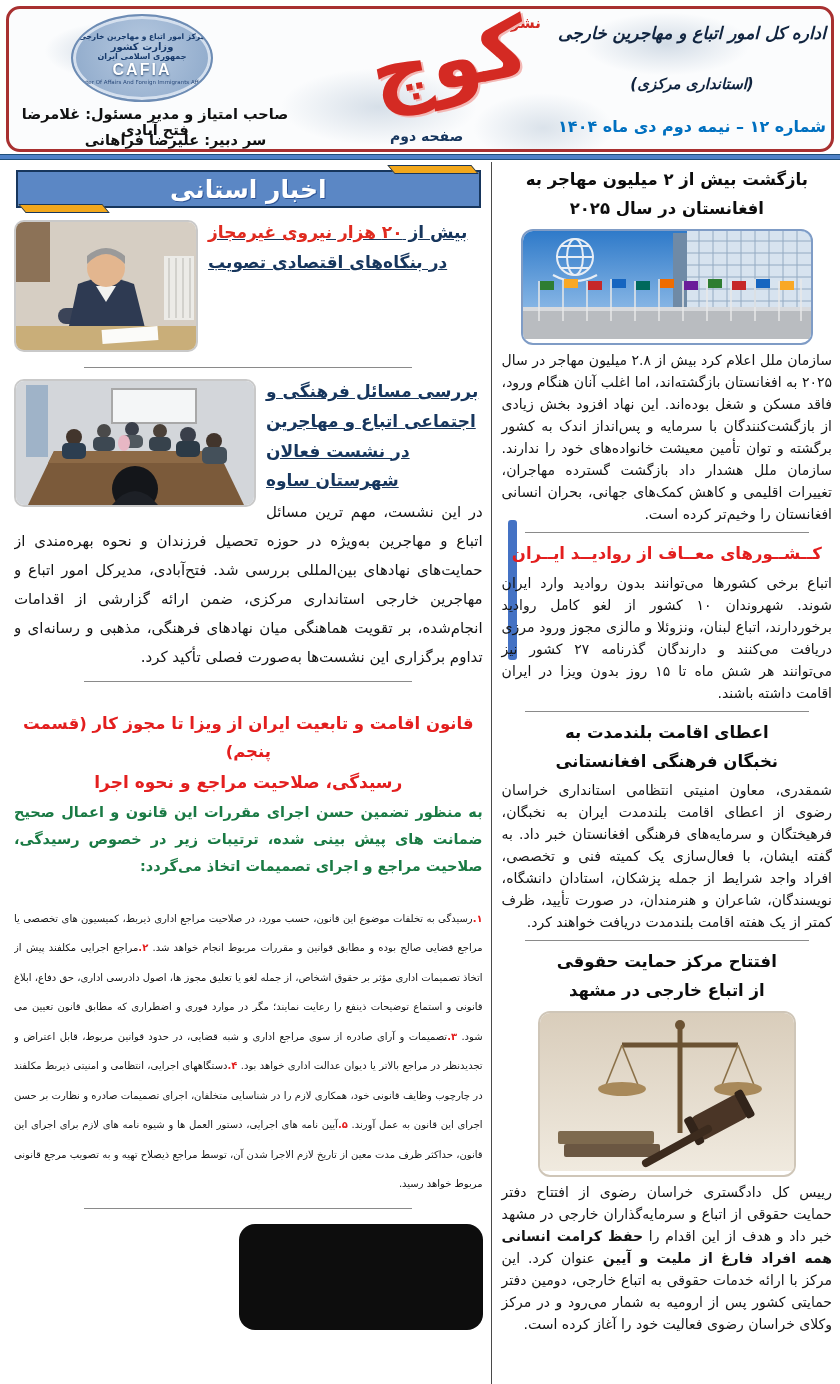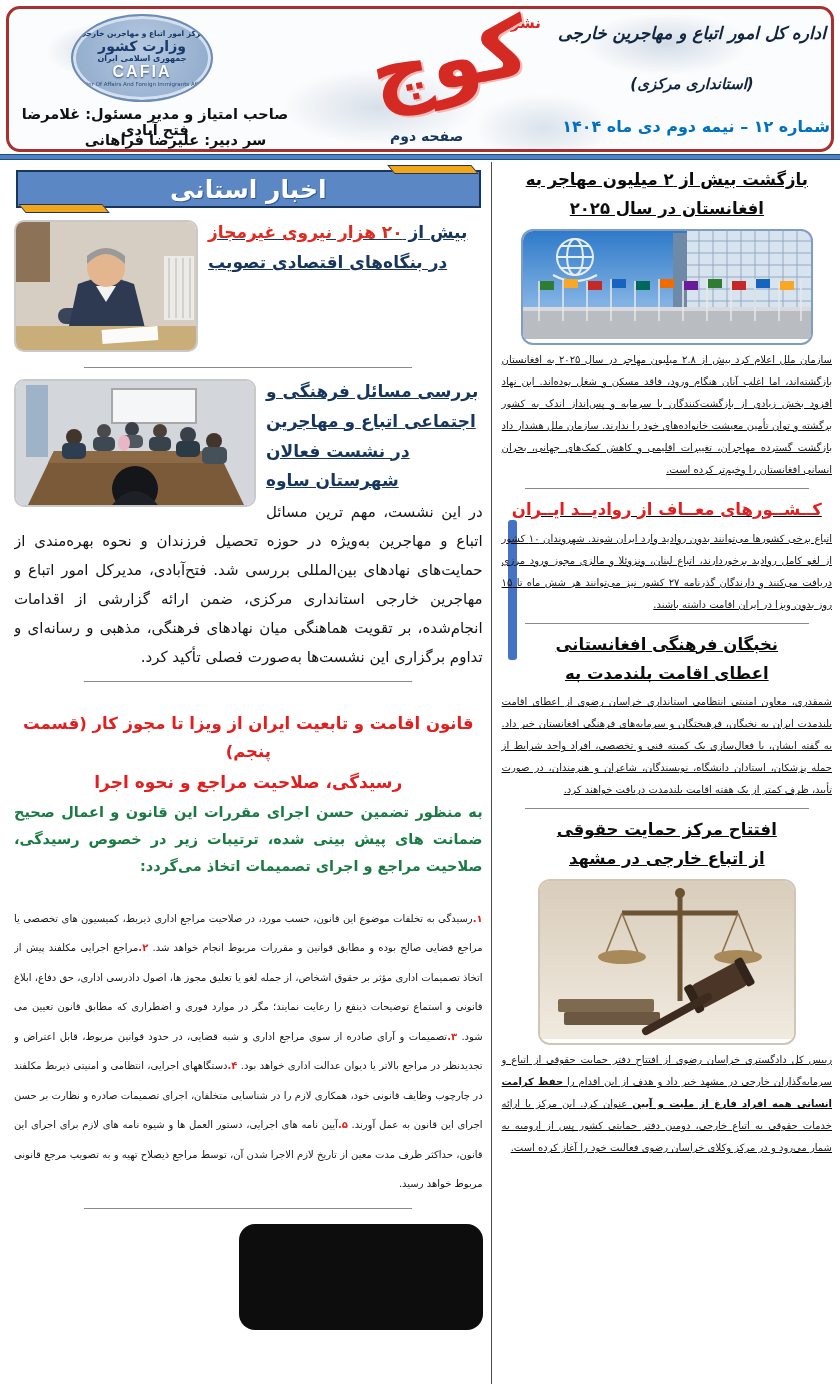--- a/index.html
+++ b/index.html
@@ -21,21 +21,21 @@
       #fbfcfd;
   }
   .cafia-logo {
     position: absolute; left: 62px; top: 5px; width: 142px; height: 88px;
     border-radius: 50%; background: radial-gradient(circle at 50% 40%, #b6c9e0, #8aa6c8);
     border: 2px solid #6d8cb4; box-shadow: inset 0 0 0 3px #d5e0ee;
     display: flex; flex-direction: column; align-items: center; justify-content: center;
     text-align: center; color: #173a6b; overflow: hidden;
   }
   .cafia-l1 { font-size: 7.5px; font-weight: bold; }
-  .cafia-l2 { font-size: 14px;  font-weight: bold; }
+  .cafia-l2 { font-size: 10px;  font-weight: bold; }
   .cafia-l3 { font-size: 8px;  font-weight: bold; }
   .cafia-acronym { font-size: 16px; font-weight: bold; letter-spacing: 2px; color: #ffffff;
     text-shadow: 0 1px 2px #27476f; font-family: "Liberation Sans", sans-serif; }
   .cafia-ring { font-size: 5.5px; color: #2a4a7a; }
   .publisher-line, .editor-line {
     position: absolute; right: 528px; width: 296px; text-align: center;
     font-weight: bold; font-size: 14.5px; color: #111111;
   }
   .publisher-line { top: 97px; }
   .editor-line   { top: 123px; padding-left: 41px; }
@@ -45,29 +45,29 @@
     position: absolute; left: 340px; top: 6px; width: 200px; text-align: center;
     color: #d42a23; font-weight: bold; font-size: 82px; line-height: 1.1;
     transform: rotate(-11deg); text-shadow: 2px 2px 0 #f3b9b6;
   }
   .page-label { position: absolute; left: 381px; top: 119px; color: #17365d; font-weight: bold; font-size: 14px; }
 
   .org-line1 { position: absolute; left: 545px; top: 14px; width: 276px; text-align: center;
     font-style: italic; font-weight: bold; font-size: 17px; color: #10243f; }
   .org-line2 { position: absolute; left: 545px; top: 66px; width: 276px; text-align: center;
     font-style: italic; font-weight: bold; font-size: 15px; color: #10243f; }
-  .issue-line { position: absolute; left: 545px; top: 108px; width: 276px; text-align: right;
+  .issue-line { position: absolute; left: 545px; top: 108px; width: 276px; text-align: center;
     font-weight: bold; font-size: 16px; color: #0070c0; }
 
   .blue-rule { position: absolute; left: 0; top: 154px; width: 840px; height: 6px;
     background: #4f81c7; border-top: 1.5px solid #1f4e79; border-bottom: 1px solid #1f4e79; }
 
   
   .content { position: absolute; left: 0; top: 162px; width: 840px; height: 1222px; display: flex; }
-  .col-news { width: 368px; padding: 4px 8px 0 10px; border-left: 1.5px solid #4a4a4a; text-decoration: underline; }
+  .col-news { width: 368px; padding: 4px 8px 0 10px; border-left: 1.5px solid #4a4a4a; }
   .col-main { width: 517px; padding: 4px 8px 0 14px; }
 
   .accent-bar { position: absolute; left: 508px; top: 520px; width: 9px; height: 140px;
     background: #4472c4; border-radius: 3px; }
 
   .sep-h { border: none; border-top: 1px solid #8a8a8a; width: 70%; margin: 9px auto; }
   .sep-h.narrow { width: 86%; margin: 7px auto; }
 
   
   .banner {
@@ -97,21 +97,21 @@
 
   .nrc-logo {
     float: right; width: 244px; height: 106px; margin: 6px 0 4px 12px;
     background: #0d0d0d; border-radius: 16px;
     display: flex; align-items: center; justify-content: center;
   }
 
   
   .r-title { text-align: center; font-weight: bold; font-size: 16.5px; color: #0d0d0d; line-height: 1.75; }
   .r-title.red { color: #e31e1e; }
-  .r-body { font-size: 10px; line-height: 22px; text-align: justify; color: #141414; margin-top: 3px; }
+  .r-body { font-size: 14px; line-height: 22px; text-align: justify; color: #141414; margin-top: 3px; }
   .r-img { display: block; margin: 5px auto 4px auto; border-radius: 12px; overflow: hidden;
     border: 2px solid #7f9cc6; }
   .r-img.justice { border: 2px solid #cfc6b8; width: 258px; }
 </style>
 </head>
 <body>
 
 <div class="page">
 
   <div class="header-box">
@@ -215,22 +215,22 @@
 
       <p class="r-body">سازمان ملل اعلام کرد بیش از ۲.۸ میلیون مهاجر در سال ۲۰۲۵ به افغانستان بازگشته‌اند، اما اغلب آنان هنگام ورود، فاقد مسکن و شغل بوده‌اند. این نهاد افزود بخش زیادی از بازگشت‌کنندگان با سرمایه و پس‌انداز اندک به کشور برگشته و توان تأمین معیشت خانواده‌های خود را ندارند. سازمان ملل هشدار داد بازگشت گسترده مهاجران، تغییرات اقلیمی و کاهش کمک‌های جهانی، بحران انسانی افغانستان را وخیم‌تر کرده است.</p>
 
       <hr class="sep-h narrow">
 
       <div class="r-title red">کــشــورهای معــاف از روادیــد ایــران</div>
       <p class="r-body">اتباع برخی کشورها می‌توانند بدون روادید وارد ایران شوند. شهروندان ۱۰ کشور از لغو کامل روادید برخوردارند، اتباع لبنان، ونزوئلا و مالزی مجوز ورود مرزی دریافت می‌کنند و دارندگان گذرنامه ۲۷ کشور نیز می‌توانند هر شش ماه تا ۱۵ روز بدون ویزا در ایران اقامت داشته باشند.</p>
 
       <hr class="sep-h narrow">
 
+      <div class="r-title">اعطای اقامت بلندمدت به</div>
       <div class="r-title">نخبگان فرهنگی افغانستانی</div>
-      <div class="r-title">اعطای اقامت بلندمدت به</div>
       <p class="r-body">شمقدری، معاون امنیتی انتظامی استانداری خراسان رضوی از اعطای اقامت بلندمدت ایران به نخبگان، فرهیختگان و سرمایه‌های فرهنگی افغانستان خبر داد. به گفته ایشان، با فعال‌سازی یک کمیته فنی و تخصصی، افراد واجد شرایط از جمله پزشکان، استادان دانشگاه، نویسندگان، شاعران و هنرمندان، در صورت تأیید، ظرف کمتر از یک هفته اقامت بلندمدت دریافت خواهند کرد.</p>
 
       <hr class="sep-h narrow">
 
       <div class="r-title">افتتاح مرکز حمایت حقوقی</div>
       <div class="r-title">از اتباع خارجی در مشهد</div>
 
       <div class="r-img justice">
         <svg width="254" height="158" viewBox="0 0 254 158" xmlns="http://www.w3.org/2000/svg">
           <defs>

